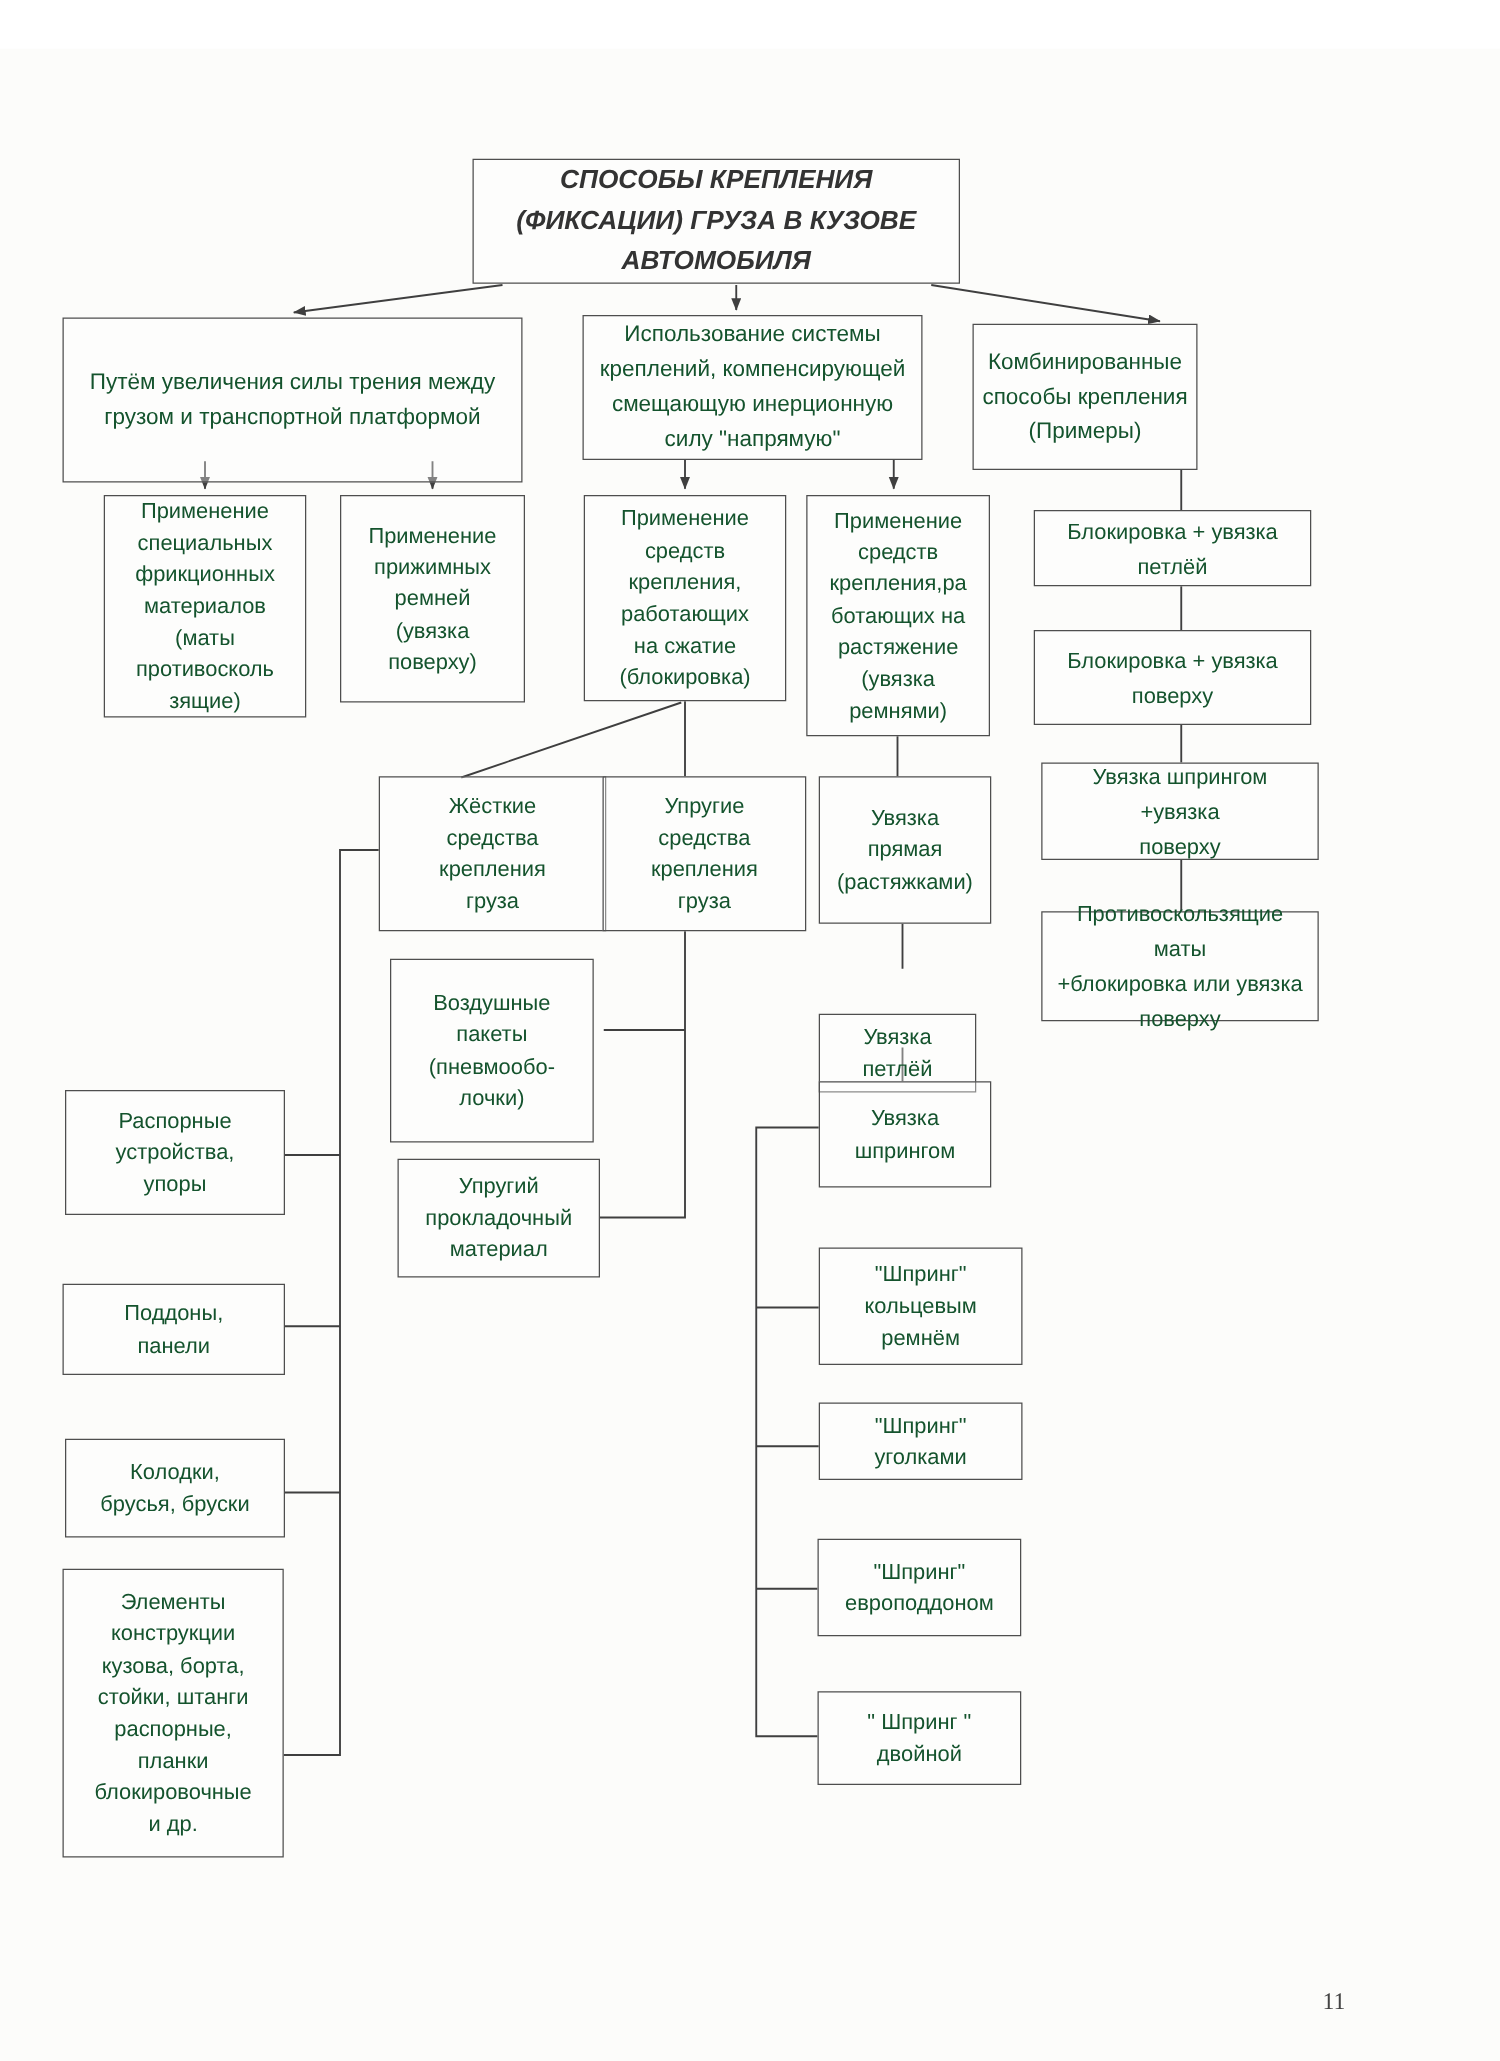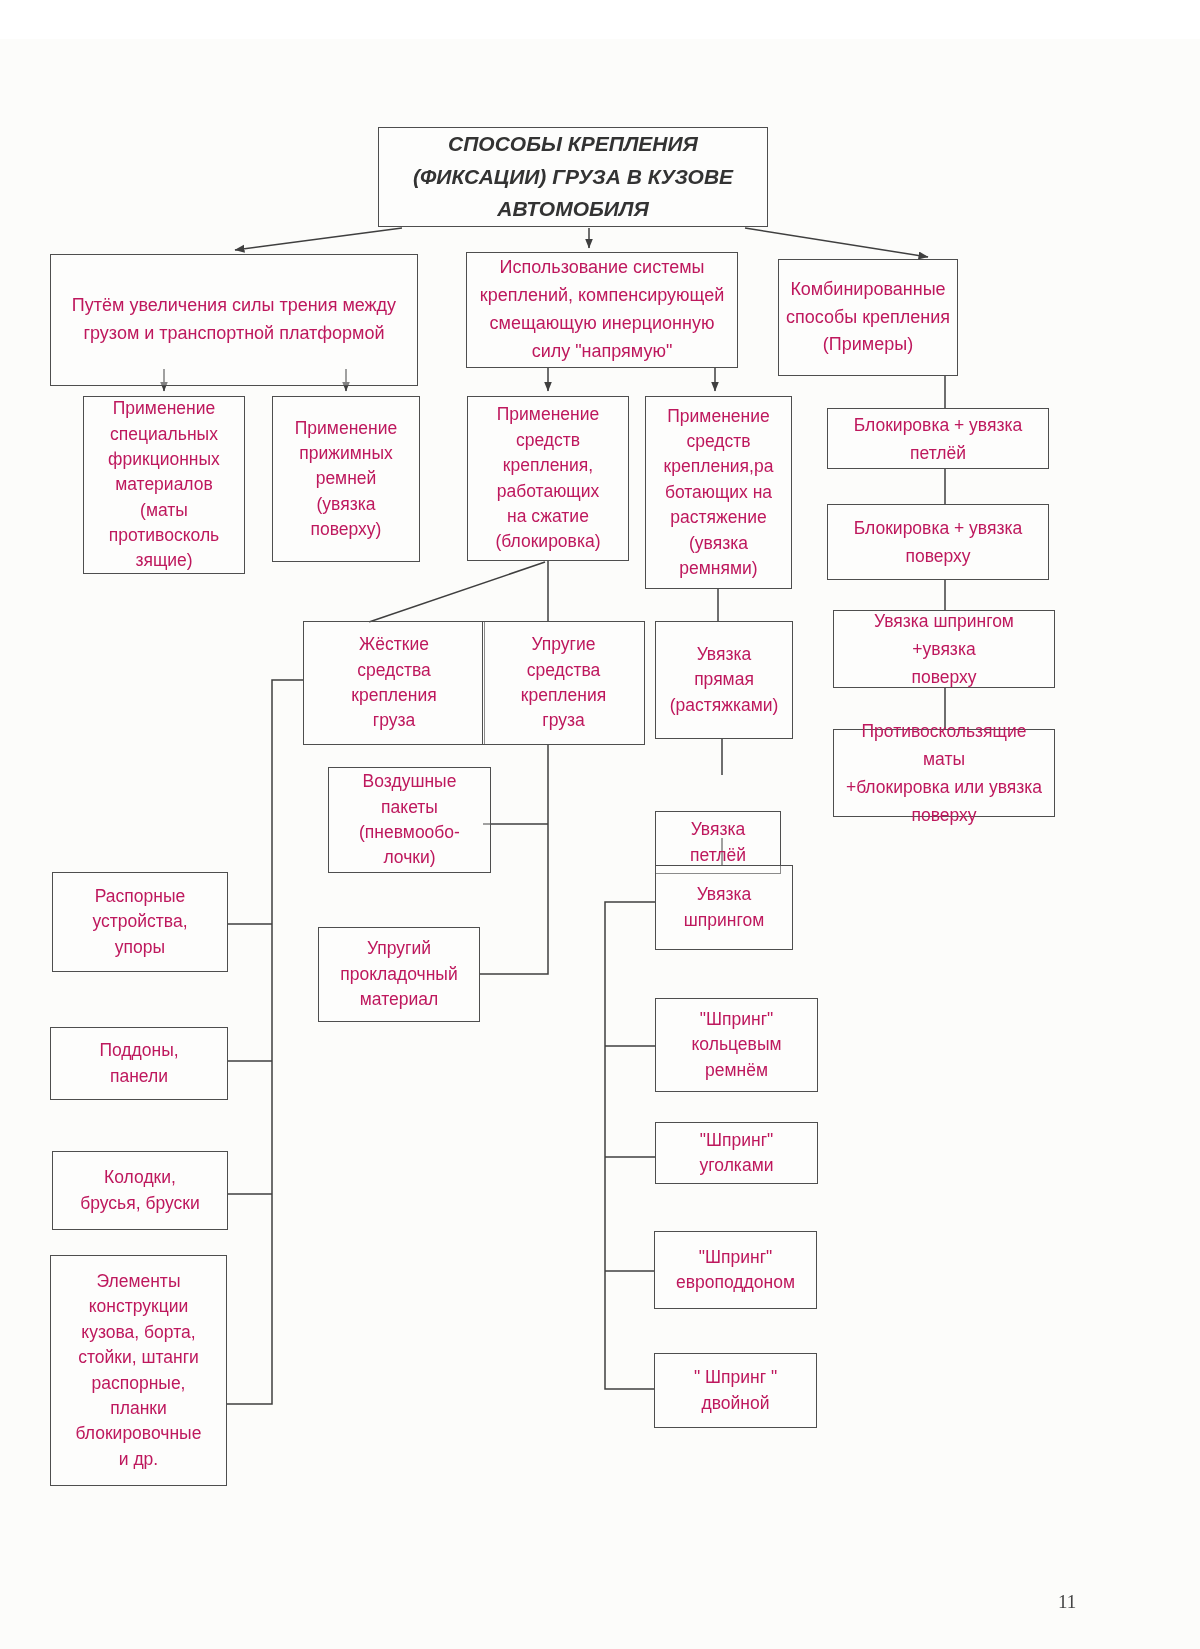--- a/index.html
+++ b/index.html
@@ -26,21 +26,21 @@
     position: absolute;
     border: 1.5px solid #4e4e4e;
     background: rgba(255,255,255,0.35);
     display: flex;
     align-items: center;
     justify-content: center;
     text-align: center;
     white-space: pre-line;
     font-size: 17.5px;
     line-height: 1.45;
-    color: #be185d;
+    color: #14532d;
     box-sizing: border-box;
     padding: 4px 6px;
   }
   .node.title-node {
     font-size: 21px;
     font-weight: bold;
     font-style: italic;
     line-height: 1.55;
     color: #333333;
   }
@@ -166,21 +166,21 @@
 крепления
 груза</div>
   <div class="node" style="left:482px;top:582px;width:163px;height:124px">Упругие
 средства
 крепления
 груза</div>
   <div class="node" style="left:655px;top:582px;width:138px;height:118px">Увязка
 прямая
 (растяжками)</div>
 
-  <div class="node" style="left:328px;top:728px;width:163px;height:106px">Воздушные
+  <div class="node" style="left:312px;top:728px;width:163px;height:147px">Воздушные
 пакеты
 (пневмообо-
 лочки)</div>
   <div class="node" style="left:318px;top:888px;width:162px;height:95px">Упругий
 прокладочный
 материал</div>
 
   <div class="node" style="left:655px;top:772px;width:126px;height:63px">Увязка петлёй</div>
   <div class="node" style="left:655px;top:826px;width:138px;height:85px">Увязка
 шпрингом</div>

